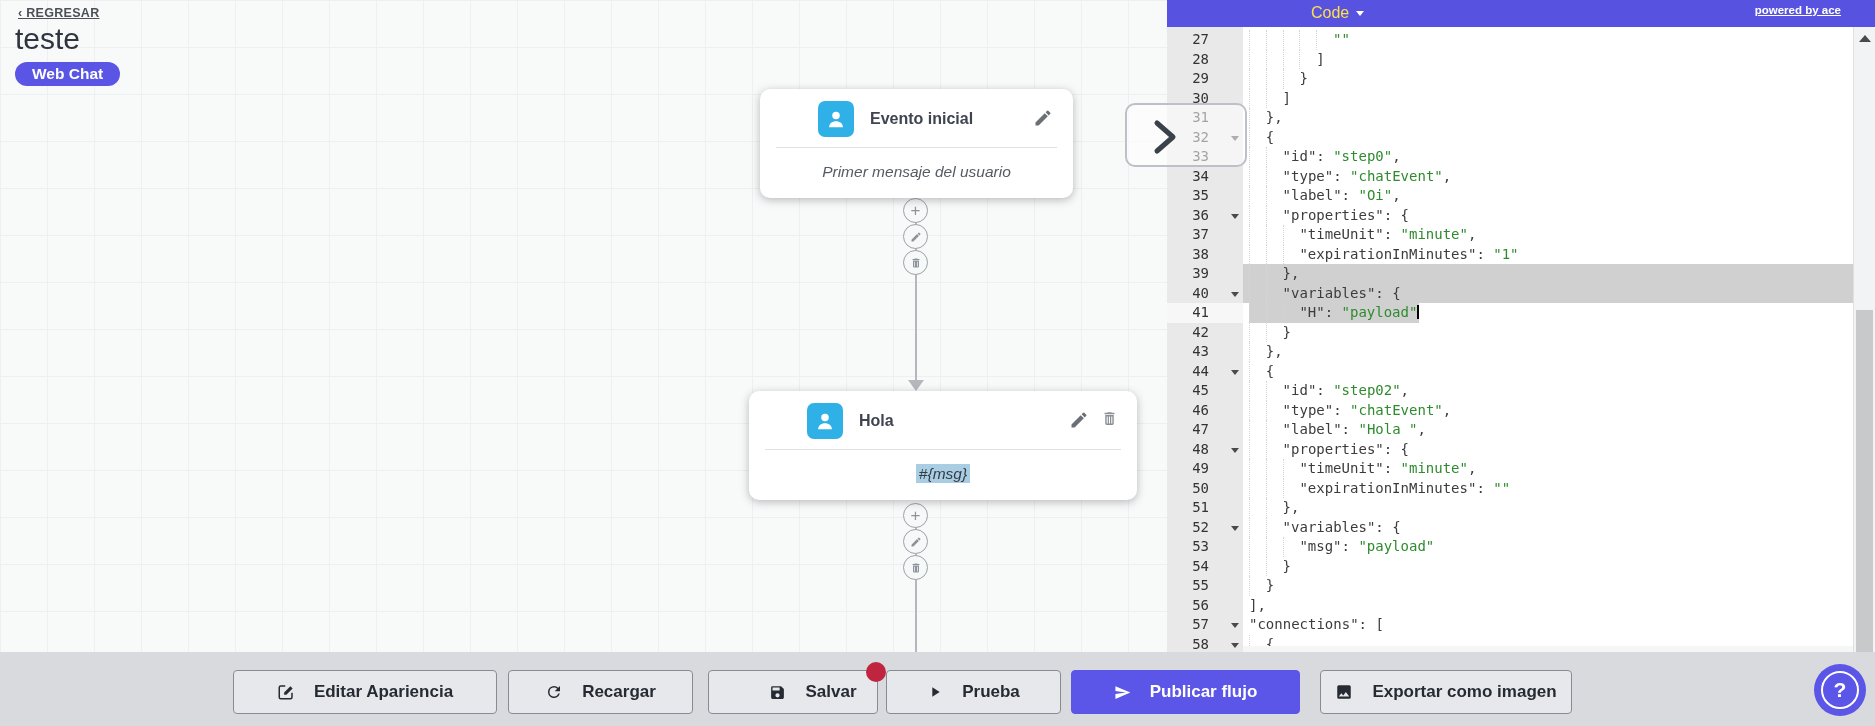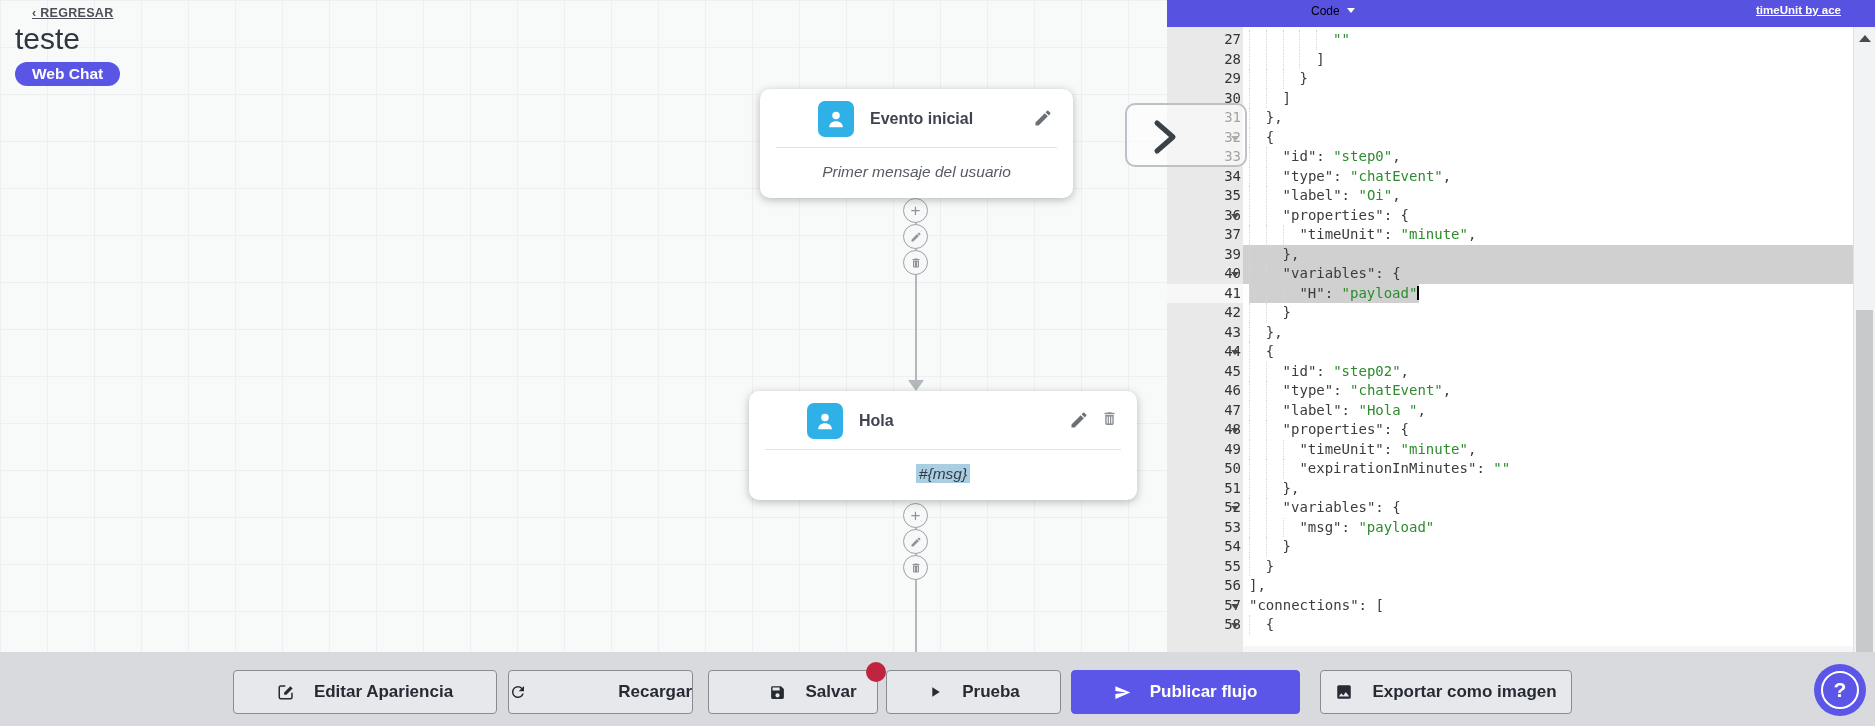--- a/index.html
+++ b/index.html
@@ -8,21 +8,21 @@
 
   
   .canvas {
     position:absolute; inset:0;
     background-color:#f8f9f9;
     background-image:
       linear-gradient(to right, #edeff2 1px, transparent 1px),
       linear-gradient(to bottom, #edeff2 1px, transparent 1px);
     background-size:47px 47px;
   }
-  .back-link { position:absolute; top:6px; left:32px; font-size:12.5px; font-weight:bold;
+  .back-link { position:absolute; top:6px; left:18px; font-size:12.5px; font-weight:bold;
     color:#4c5058; text-decoration:underline; letter-spacing:.3px; cursor:pointer; }
   .flow-title { position:absolute; top:22px; left:15px; font-size:30px; font-weight:500; color:#2f3640; }
   .channel-badge { position:absolute; top:62px; left:15px; height:24px; line-height:24px;
     padding:0 17px; border-radius:13px; background:#5b55e6; color:#fff; font-size:15.5px; font-weight:bold; }
 
   
   .node { position:absolute; background:#fff; border-radius:10px; z-index:3;
     box-shadow:0 2px 8px rgba(60,64,70,.35); }
   .node-head { display:flex; align-items:center; padding:12px 18px 10px 18px;margin-left:40px; }
   .node-icon { width:36px; height:36px; border-radius:7px; background:#2fb1e8; flex:none;
@@ -38,30 +38,30 @@
     border-left:8px solid transparent; border-right:8px solid transparent; border-top:11px solid #b4b7bc; }
   .conn-btn { position:absolute; width:25px; height:25px; border-radius:50%; z-index:2;
     border:1.5px solid #9ba1a8; background:#f7f8f8; color:#8d939b;
     display:flex; align-items:center; justify-content:center; cursor:pointer; }
   .conn-btn svg { display:block; }
   .plus-glyph { font-size:17px; line-height:1; color:#8d939b; font-weight:400; }
 
   
   .code-panel { position:absolute; left:1167px; top:0; width:708px; height:652px; background:#fff; z-index:4; }
   .code-header { position:absolute; left:0; right:0; top:0; height:27px; background:#5752e0; }
-  .code-header-title { position:absolute; left:144px; top:4px; color:#000000; font-size:12px; cursor:pointer; }
+  .code-header-title { position:absolute; left:144px; top:4px; color:#fde047; font-size:16px; cursor:pointer; }
   .caret-down { display:inline-block; width:0; height:0; margin-left:7px; vertical-align:2px;
     border-left:4.5px solid transparent; border-right:4.5px solid transparent; border-top:5px solid #fff; }
   .powered-by { position:absolute; right:34px; top:4px; color:#fff; font-size:11.5px; font-weight:bold;
     text-decoration:underline; cursor:pointer; }
 
   .editor { position:absolute; left:0; top:27px; right:22px; bottom:0; overflow:hidden; background:#fff; padding-top:3px; }
   .gutter-bg { position:absolute; left:0; top:0; bottom:0; width:76px; background:#e9e9e9; }
   .cl { display:flex; height:19.5px; line-height:19.5px; font-family:"DejaVu Sans Mono", monospace; font-size:14px; position:relative; }
-  .g { width:76px; flex:none; background:#e9e9e9; color:#333; text-align:right; padding-right:2px; position:relative; }
+  .g { width:76px; flex:none; background:#e9e9e9; color:#333; text-align:right; padding-right:34px; position:relative; }
   .g.act { background:#f7f7f7; }
   .fold { position:absolute; right:4px; top:8px; width:0; height:0;
     border:4px solid transparent; border-top:5px solid #4a4a4a; }
   .t { flex:1; padding-left:6px; position:relative; }
   .t.selfull { background:#d0d0d0; }
   .w { display:inline-block; height:19.5px; }
   .w.seltext { background:#d0d0d0; }
   .t span { white-space:pre; }
   .ig { display:inline-block; width:16.8px; height:19.5px; vertical-align:top; border-left:1px dotted #d6d6d6; }
   .k,.p { color:#3c3c3c; } .s { color:#2e8b2e; }
@@ -221,20 +221,24 @@
         </div>
         <div class="cl">
           <div class="g"><span>36</span><i class="fold"></i></div>
           <div class="t"><span class="w"><span class="ig"></span><span class="ig"></span><span class="k">"properties"</span><span class="p">: {</span></span></div>
         </div>
         <div class="cl">
           <div class="g"><span>37</span></div>
           <div class="t"><span class="w"><span class="ig"></span><span class="ig"></span><span class="ig"></span><span class="k">"timeUnit"</span><span class="p">: </span><span class="s">"minute"</span><span class="p">,</span></span></div>
         </div>
         <div class="cl">
+          <div class="g"><span>38</span></div>
+          <div class="t"><span class="w"><span class="ig"></span><span class="ig"></span><span class="ig"></span><span class="k">"expirationInMinutes"</span><span class="p">: </span><span class="s">"1"</span></span></div>
+        </div>
+        <div class="cl">
           <div class="g"><span>39</span></div>
           <div class="t selfull"><span class="w"><span class="ig"></span><span class="ig"></span><span class="p">},</span></span></div>
         </div>
         <div class="cl">
           <div class="g"><span>40</span><i class="fold"></i></div>
           <div class="t selfull"><span class="w"><span class="ig"></span><span class="ig"></span><span class="k">"variables"</span><span class="p">: {</span></span></div>
         </div>
         <div class="cl">
           <div class="g act"><span>41</span></div>
           <div class="t"><span class="w seltext"><span class="ig"></span><span class="ig"></span><span class="ig"></span><span class="k">"H"</span><span class="p">: </span><span class="s">"payload"</span><span class="cursor"></span></span></div>
@@ -311,39 +315,39 @@
     <div class="hscroll-band"></div>
   </div>
   <div class="vscrollbar">
     <div class="sb-up">
         <i></i>
       </div>
     <div class="sb-thumb"></div>
   </div>
   <div class="code-header">
     <div class="code-header-title"><span>Code</span><span class="caret-down"></span></div>
-    <div class="powered-by">timeUnit by ace</div>
+    <div class="powered-by">powered by ace</div>
   </div>
 </div>
 
 <div class="panel-toggle">
   <svg width="30" height="38" viewBox="0 0 30 38">
     <polyline points="8,5 24,19 8,33" fill="none" stroke="#3a4149" stroke-width="5" stroke-linecap="round" stroke-linejoin="round"></polyline>
   </svg>
 </div>
 
 <div class="bottom-bar">
   <div class="tb-btn" style="left:233px; width:264px;">
     <svg width="18" height="18" viewBox="0 0 24 24">
         <path fill="none" stroke="#262b33" stroke-width="2" d="M20 13v6a2 2 0 0 1-2 2H5a2 2 0 0 1-2-2V6a2 2 0 0 1 2-2h6"></path>
         <path fill="#262b33" d="M9.5 15.5v-3l8.3-8.3 3 3-8.3 8.3z"></path>
       </svg>
     <span>Editar Apariencia</span>
   </div>
-  <div class="tb-btn" style="left:508px; width:185px;justify-content:space-between;">
+  <div class="tb-btn" style="left:508px; width:185px;">
     <svg width="18" height="18" viewBox="0 0 24 24" fill="#262b33">
         <path d="M17.65 6.35A7.95 7.95 0 0 0 12 4a8 8 0 1 0 7.73 10h-2.08A6 6 0 1 1 12 6c1.66 0 3.14.69 4.22 1.78L13 11h7V4l-2.35 2.35z"></path>
       </svg>
     <span>Recargar</span>
   </div>
   <div class="tb-btn" style="left:708px; width:170px;padding-left:40px;">
     <svg width="17" height="17" viewBox="0 0 24 24" fill="#262b33">
         <path d="M17 3H5a2 2 0 0 0-2 2v14a2 2 0 0 0 2 2h14a2 2 0 0 0 2-2V7l-4-4zm-5 16a3 3 0 1 1 0-6 3 3 0 0 1 0 6zm3-10H5V5h10v4z"></path>
       </svg>
     <span>Salvar</span>

